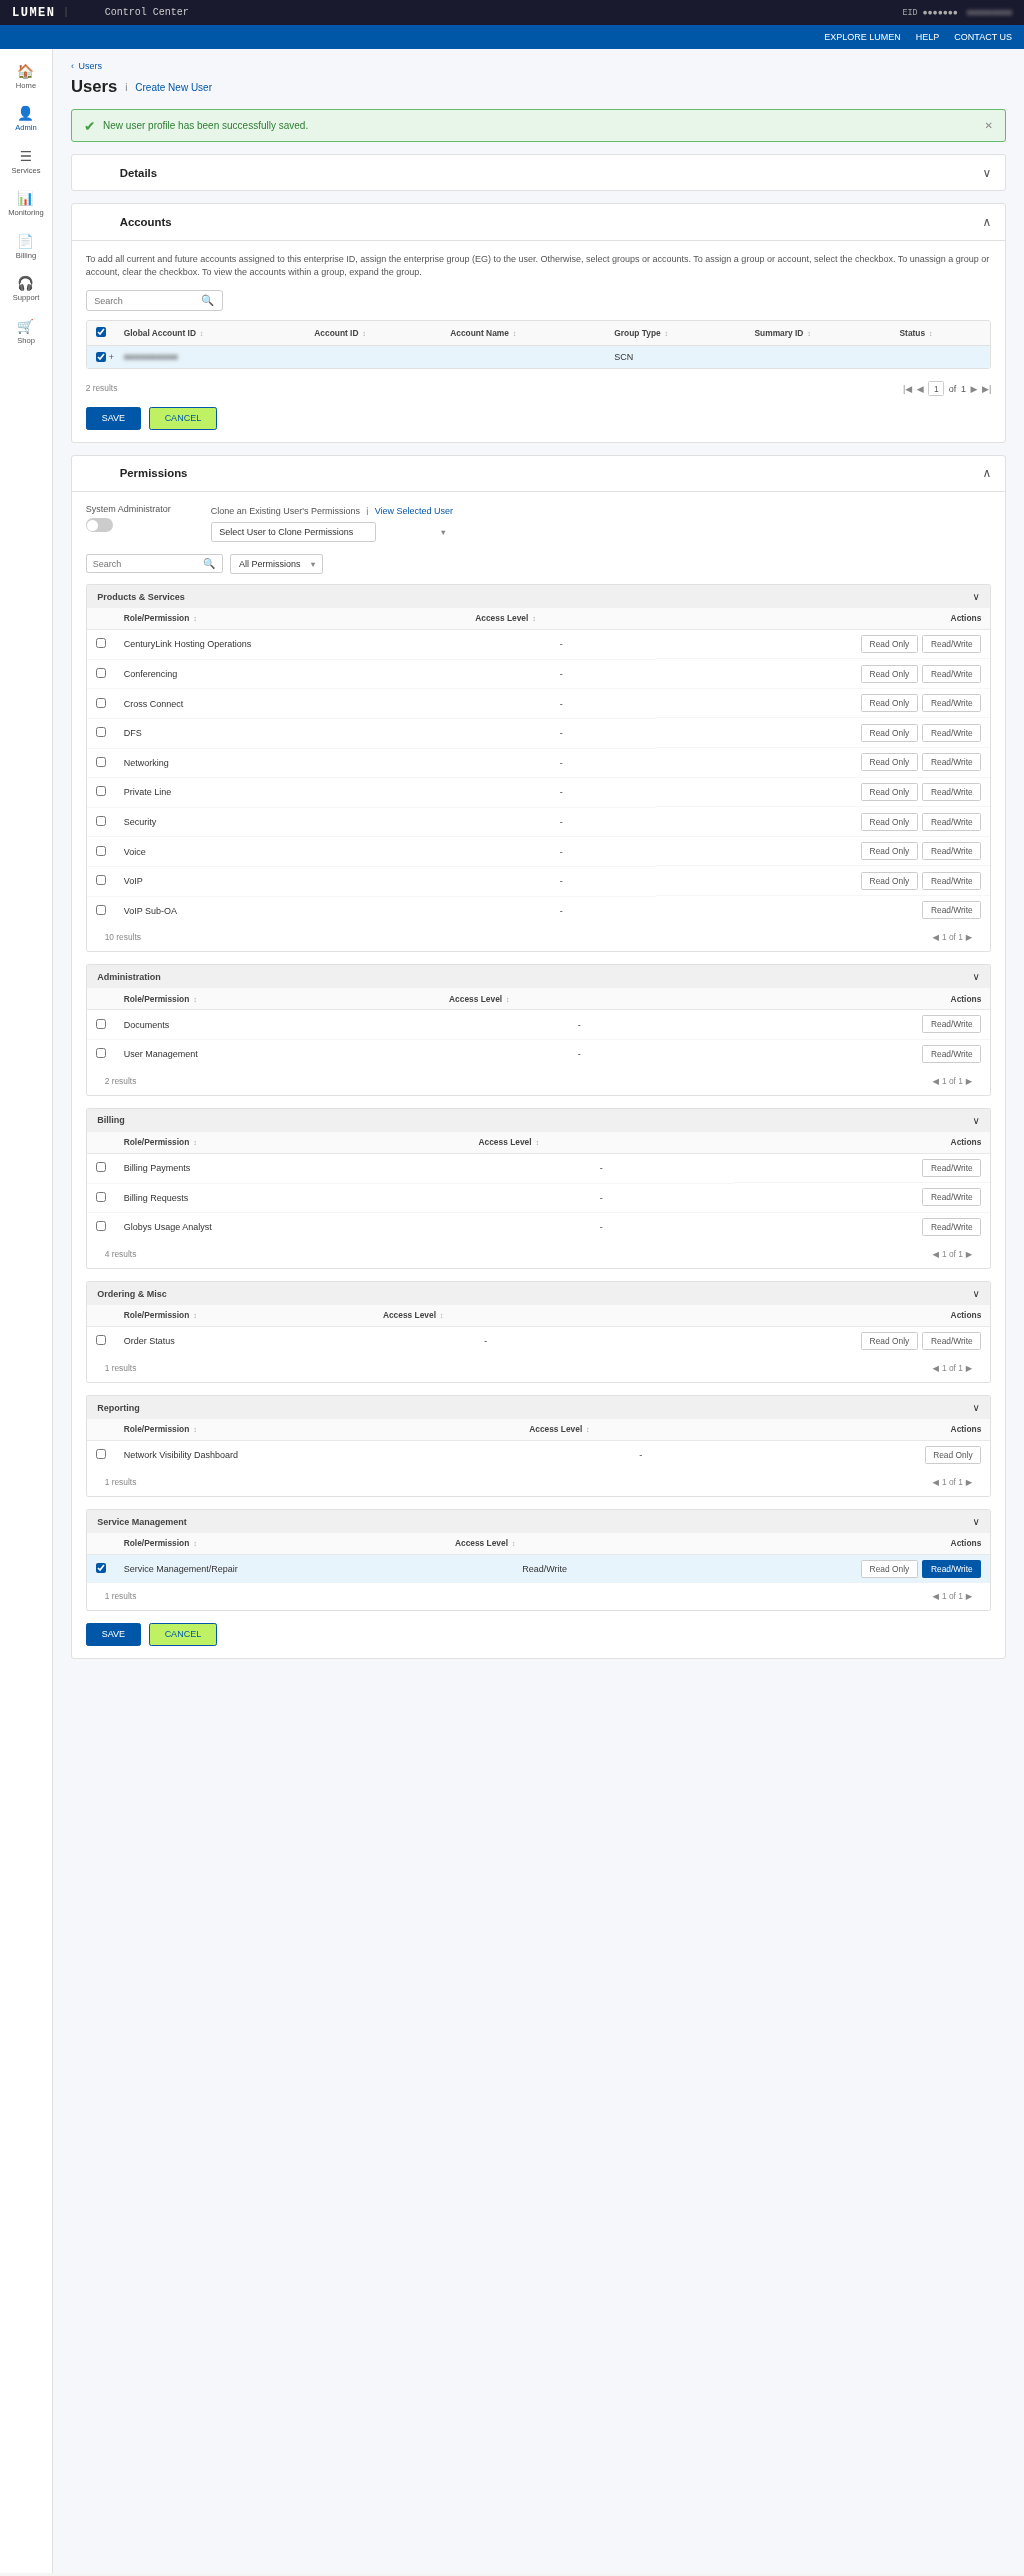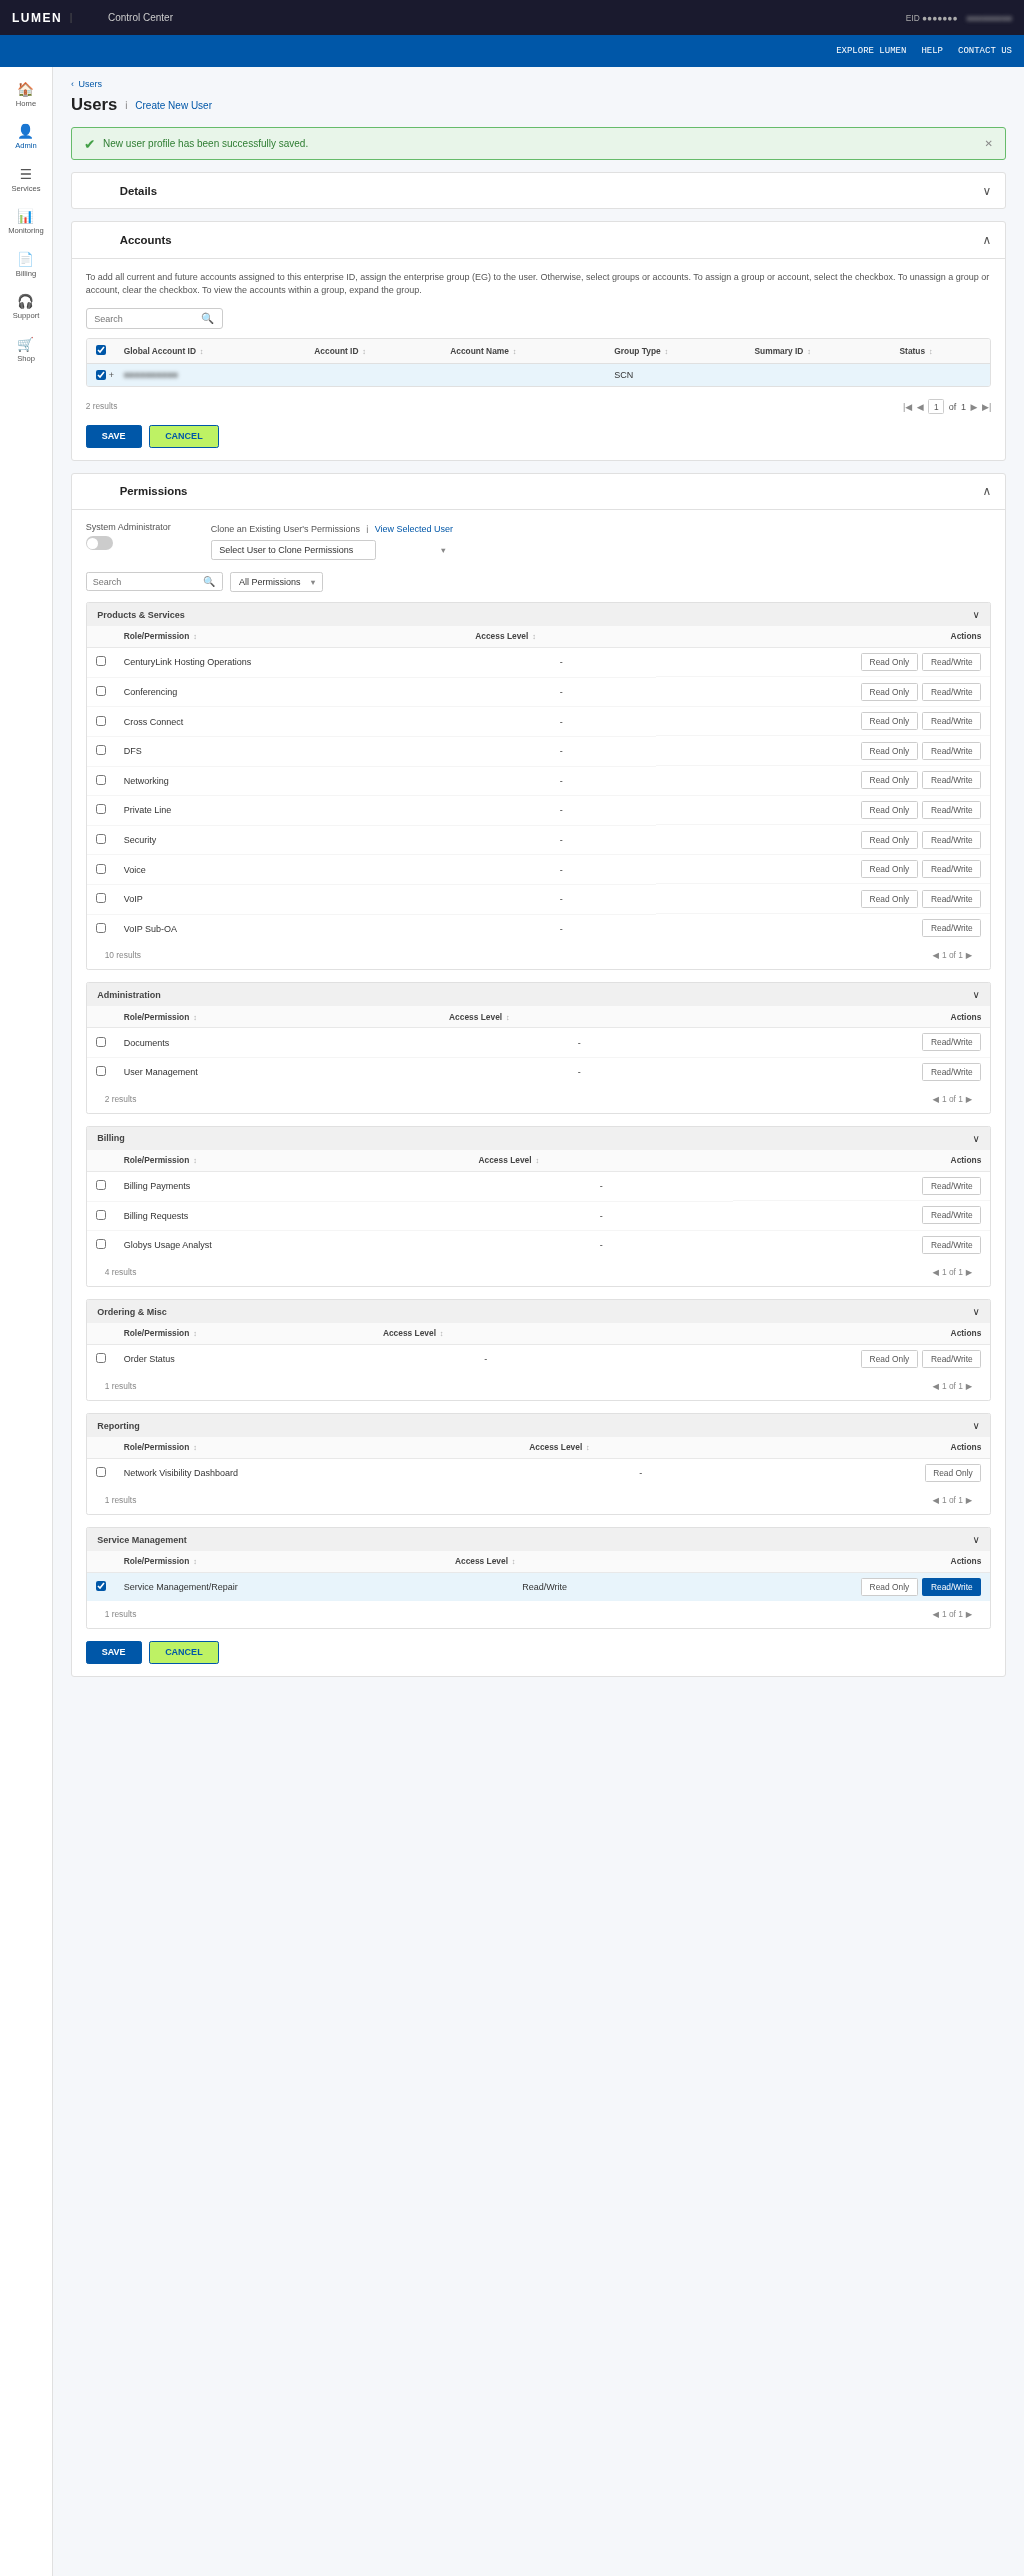--- a/index.html
+++ b/index.html
@@ -1,28 +1,28 @@
 <!DOCTYPE html>
 <html style="font-size:12px"><head>
   <meta charset="utf-8">
   <style>
     * { box-sizing: border-box; margin: 0; padding: 0; }
     body { font-family: Arial, sans-serif; font-size: 10px; background: #f5f5f5; color: #333; }
 
     
-    .top-nav { background: #1a1a2e; display: flex; justify-content: space-between; padding: 0 12px; height: 35px; }
+    .top-nav { background: #1a1a2e; display: flex; justify-content: space-between; padding: 0 12px; height: 25px; font-family: Liberation Mono, monospace; }
     .top-nav-logo { color: white; font-weight: bold; font-size: 12px; letter-spacing: 1.5px; }
     .top-nav-title { color: #ccc; font-size: 10px; margin-left: 28px; }
     .top-nav-left { display: flex; align-items: center; }
     .top-nav-right { display: flex; align-items: center; gap: 9px; font-size: 8.4px; color: #ccc; }
     .top-nav-right span { cursor: pointer; }
     .eid-area { display: flex; align-items: center; gap: 6px; font-size: 8.4px; color: #aaa; }
 
     
-    .secondary-nav { background: #0057a8; display: flex; justify-content: flex-end; padding: 7px 12px; height: 32px; align-items: center; gap: 15px; font-family: Liberation Mono, monospace; }
+    .secondary-nav { background: #0057a8; display: flex; justify-content: flex-end; padding: 7px 12px; height: 24px; align-items: center; gap: 15px; }
     .secondary-nav a { color: white; text-decoration: none; font-size: 9px; font-weight: 500; cursor: pointer; }
 
     
     .main-layout { display: flex; min-height: calc(100vh - 52px); }
 
     
     .sidebar { width: 53px; background: white; border-right: 0.8px solid #e0e0e0; display: flex; flex-direction: column; align-items: center; padding-top: 6px; }
     .sidebar-item { display: flex; flex-direction: column; align-items: center; padding: 7.6px 0; cursor: pointer; width: 100%; text-align: center; color: #555; font-size: 7.6px; gap: 2.3px; }
     .sidebar-item.active { color: #0057a8; }
     .sidebar-icon { font-size: 13.7px; }
@@ -78,21 +78,21 @@
 
     
     .pagination { display: flex; align-items: center; gap: 4.6px; font-size: 9px; color: #555; justify-content: flex-end; margin-top: 4.6px; }
     .page-btn { cursor: pointer; color: #888; font-size: 9px; }
     .page-num { padding: 1.5px 4.6px; border: 0.8px solid #ccc; border-radius: 1.5px; font-size: 8.4px; }
 
     
     .row-count { font-size: 8.4px; color: #888; margin-top: 3px; }
 
     
-    .btn { padding: 5.3px 15px; border-radius: 2.3px; font-size: 9px; cursor: pointer; border: 0.8px solid transparent; font-weight: 700; }
+    .btn { padding: 5.3px 15px; border-radius: 2.3px; font-size: 9px; cursor: pointer; border: 0.8px solid transparent; font-weight: 400; }
     .btn-primary { background: #0057a8; color: white; border-color: #0057a8; }
     .btn-outline { background: #bef264; color: #0057a8; border-color: #0057a8; }
     .btn-sm { padding: 3px 9px; font-size: 8.4px; border-radius: 1.5px; cursor: pointer; }
     .btn-sm-outline { background: white; color: #0057a8; border: 0.8px solid #0057a8; font-size: 8.4px; padding: 3px 7.6px; border-radius: 1.5px; cursor: pointer; }
     .btn-sm-outline.active { background: #0057a8; color: white; }
     .btn-sm-gray { background: white; color: #555; border: 0.8px solid #ccc; font-size: 8.4px; padding: 3px 7.6px; border-radius: 1.5px; cursor: pointer; }
     .btn-group { display: flex; gap: 7.6px; margin-top: 10.6px; }
 
     
     .perm-controls { display: flex; align-items: flex-start; gap: 40px; margin-bottom: 12px; flex-wrap: wrap; }

